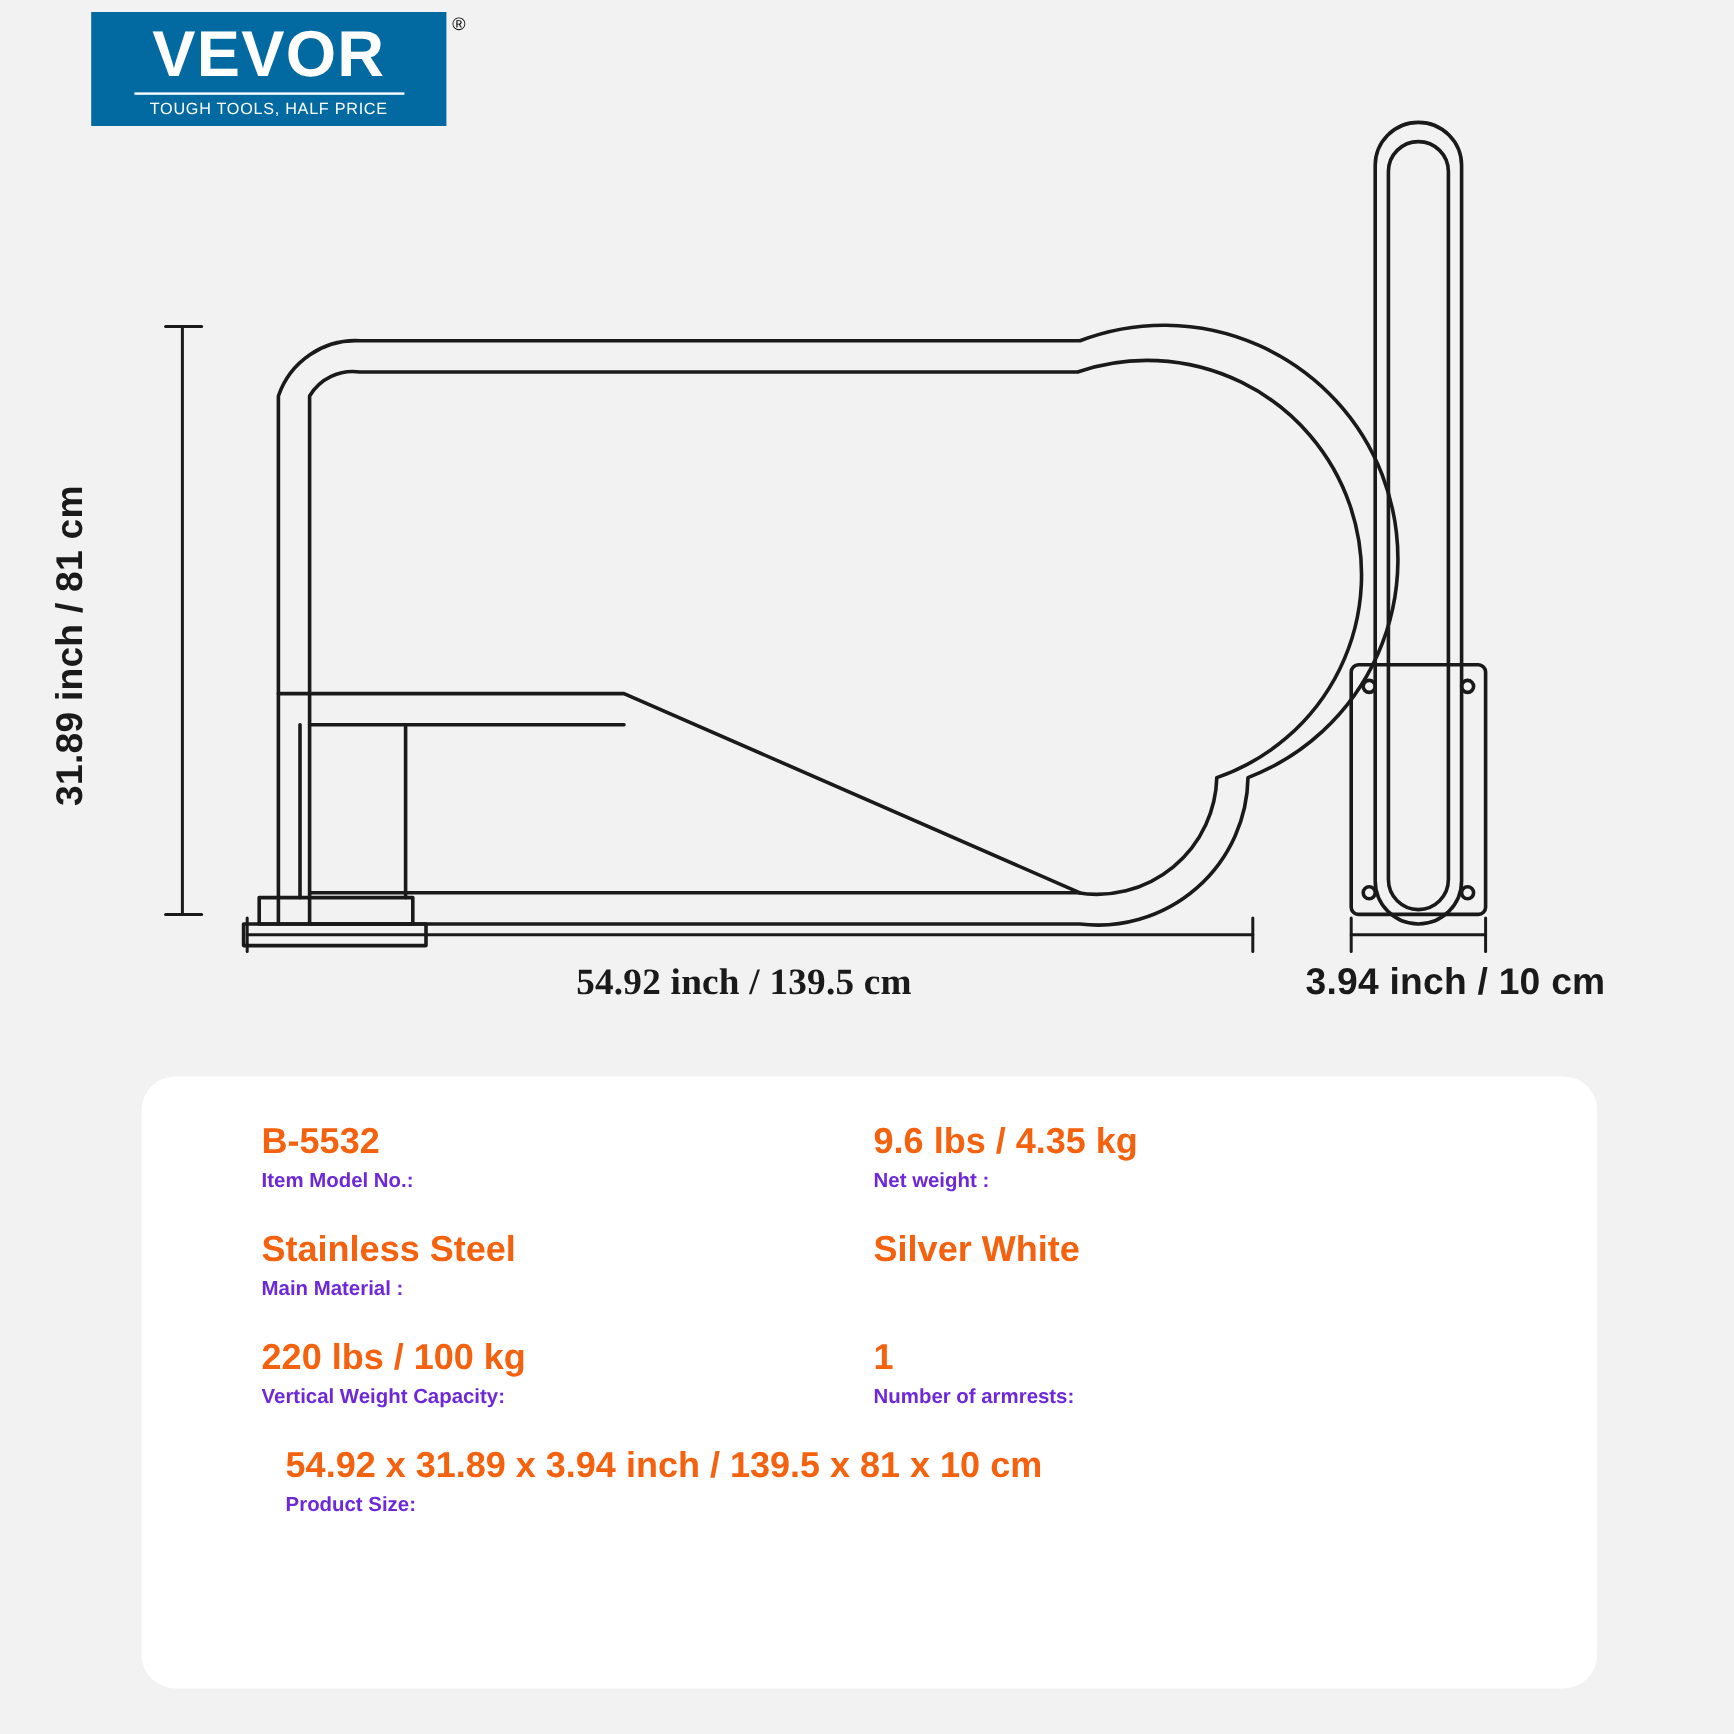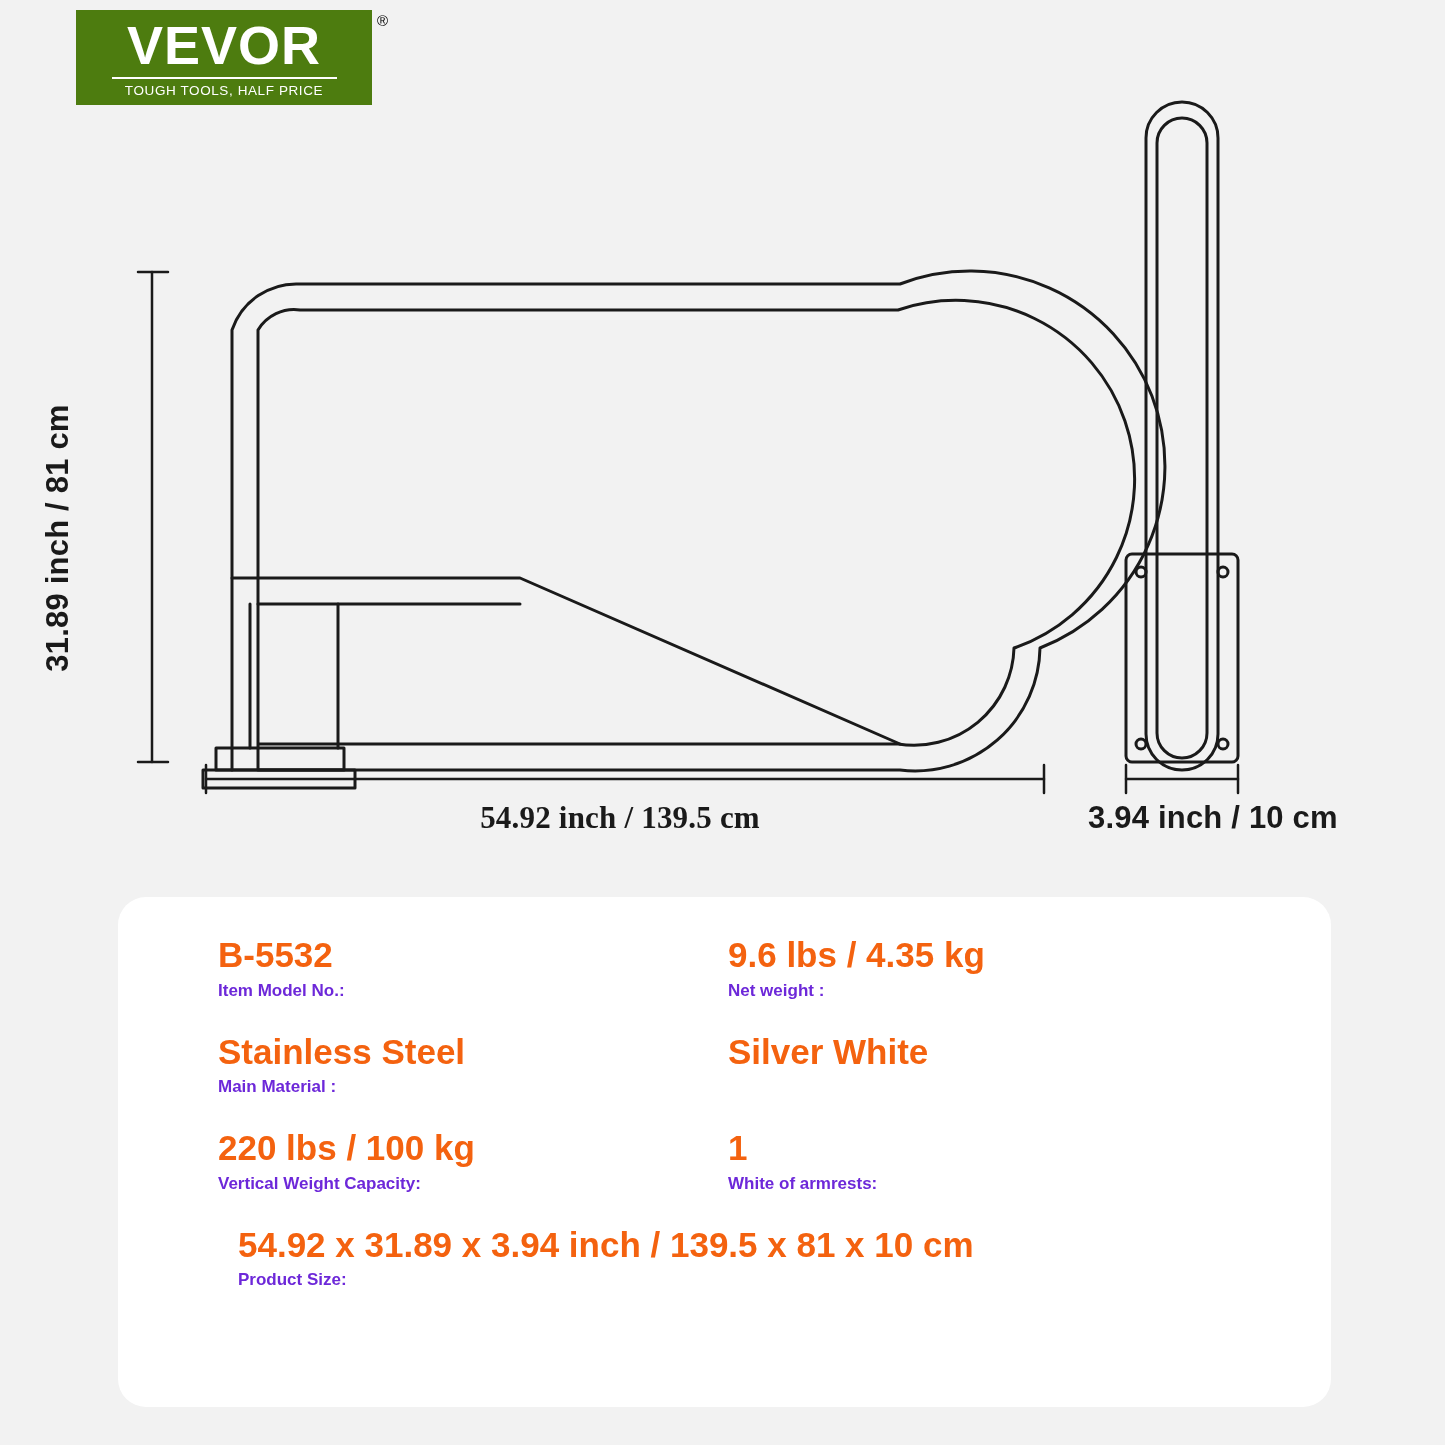--- a/index.html
+++ b/index.html
@@ -15,21 +15,21 @@
     overflow: hidden;
   }
 
   
   #brand-logo {
     position: absolute;
     left: 76px;
     top: 10px;
     width: 296px;
     height: 95px;
-    background: #4d7c0f;
+    background: #0369a1;
     display: flex;
     flex-direction: column;
     align-items: center;
     justify-content: center;
   }
   #brand-wordmark {
     color: #ffffff;
     font-size: 54px;
     font-weight: bold;
     letter-spacing: 1px;
@@ -117,21 +117,21 @@
   .spec-item {
     width: 50%;
     margin-bottom: 27px;
   }
   .spec-item.full {
     width: 100%;
     margin-left: 20px;
   }
   .spec-value {
     color: #f4620f;
-    font-size: 35px;
+    font-size: 30px;
     font-weight: bold;
     line-height: 1.3;
     margin-bottom: 2px;
   }
   .spec-label {
     color: #6d28d9;
     font-size: 17px;
     line-height: 1.3;
     font-weight: bold;
   }
@@ -223,21 +223,21 @@
       <div class="spec-value">Silver White</div>
     </div>
 
     <div class="spec-item">
       <div class="spec-value">220 lbs / 100 kg</div>
       <div class="spec-label">Vertical Weight Capacity:</div>
     </div>
 
     <div class="spec-item">
       <div class="spec-value">1</div>
-      <div class="spec-label">White of armrests:</div>
+      <div class="spec-label">Number of armrests:</div>
     </div>
 
     <div class="spec-item full">
       <div class="spec-value">54.92 x 31.89 x 3.94 inch / 139.5 x 81 x 10 cm</div>
       <div class="spec-label">Product Size:</div>
     </div>
 
   </div>
 </div>
 

